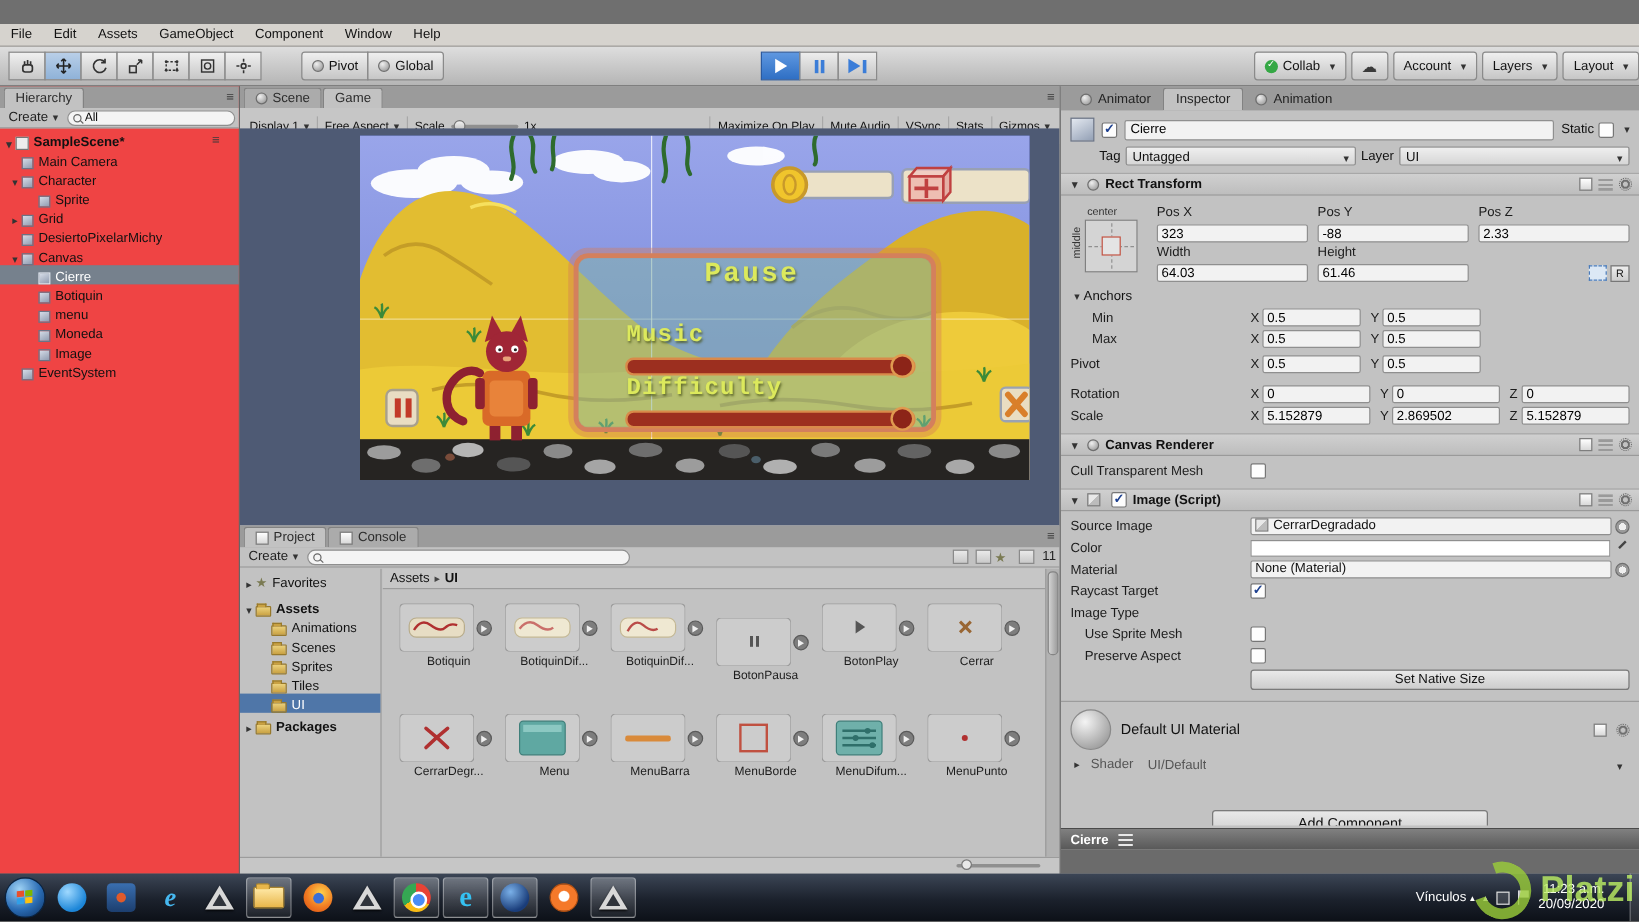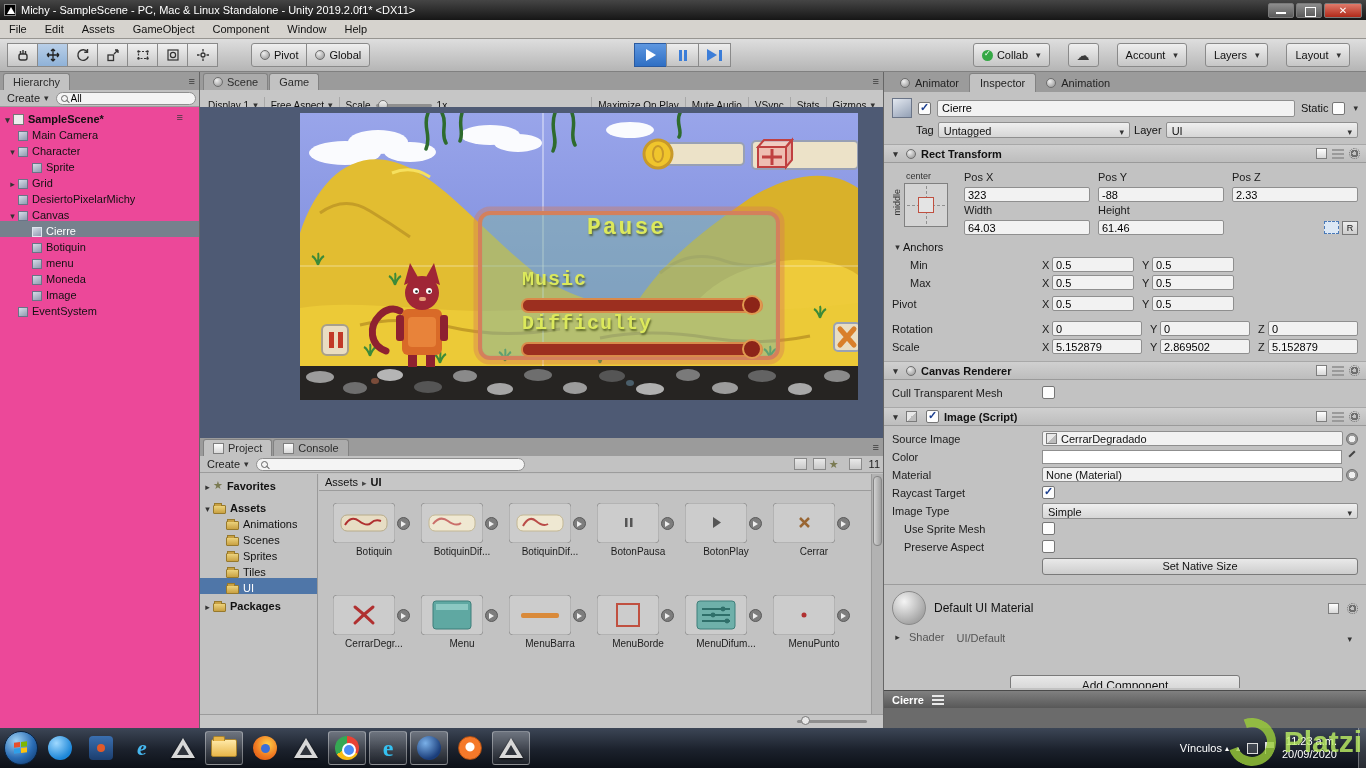--- a/index.html
+++ b/index.html
@@ -34,41 +34,41 @@
 .pivot-group .tbtn:first-child{border-radius:3px 0 0 3px}
 .pivot-group .tbtn:last-child{border-radius:0 3px 3px 0}
 .playbar{position:absolute;left:50%;top:4px;transform:translateX(-50%);display:flex}
 .pbtn{width:33px;height:24px;background:linear-gradient(#ededed,#c4c4c4);border:1px solid #8a8a8a;margin-left:-1px;display:flex;align-items:center;justify-content:center;gap:2px}
 .pbtn.active{background:linear-gradient(#5e97e0,#2f6fc4);border-color:#2a5aa0}
 .tri{width:0;height:0;border-left:10px solid #3b7dd8;border-top:6px solid transparent;border-bottom:6px solid transparent}
 .pbtn.active .tri{border-left-color:#fff}
 .bar2{display:flex;gap:2px}
 .bar2 i{display:block;width:3px;height:11px;background:#3b7dd8}
 .stepbar{width:3px;height:11px;background:#3b7dd8}
-.right-tools{position:absolute;right:16px;top:4px;display:flex;gap:18px}
+.right-tools{position:absolute;right:0;top:4px;display:flex;gap:4px}
 .drop::after{content:"▾";font-size:9px;color:#333;margin-left:4px}
 .ok-ic{width:11px;height:11px;border-radius:50%;background:#35a845;position:relative;flex:none}
 .ok-ic::after{content:"✓";position:absolute;left:2px;top:-1px;color:#fff;font-size:8px}
 .cloud-ic{font-size:13px;color:#3a3a3a;line-height:1}
 
 
 .strip{height:18px;background:#9b9b9b;display:flex;align-items:flex-end;padding-left:3px;position:relative}
 .ptab{height:17px;padding:0 9px;display:flex;align-items:center;gap:4px;font-size:11px;background:#ababab;border:1px solid #828282;border-bottom:none;border-radius:3px 3px 0 0;color:#2c2c2c;margin-right:1px}
 .ptab.on{background:#c2c2c2}
 .hamb{margin-left:auto;margin-right:4px;align-self:center;color:#3a3a3a;font-size:11px}
 .hamb::after{content:"≡"}
 .minibar{height:17px;background:#c2c2c2;border-bottom:1px solid #9c9c9c;display:flex;align-items:center;padding:0 3px;gap:3px}
 .flatdrop{display:flex;align-items:center;padding:0 4px;color:#222}
 .searchbox{flex:1;height:13px;background:#f4f4f4;border:1px solid #8f8f8f;border-radius:7px;display:flex;align-items:center;padding:0 4px;gap:3px}
 .searchbox input{border:none;outline:none;background:transparent;font-size:10px;width:100%;font-family:"Liberation Sans",sans-serif}
 .mag{width:7px;height:7px;border:1px solid #666;border-radius:50%;position:relative;flex:none}
 .mag::after{content:"";position:absolute;width:4px;height:1px;background:#666;transform:rotate(45deg);right:-3px;bottom:-1px}
 
 
-.hierarchy{position:absolute;top:72px;left:0;width:200px;bottom:40px;background:#ec4899;border-right:1px solid #666}
+.hierarchy{position:absolute;top:72px;left:0;width:200px;bottom:40px;background:#ef4444;border-right:1px solid #666}
 .trow{display:flex;align-items:flex-end;height:16px;padding-right:12px}
 .trow .lbl{white-space:nowrap;overflow:hidden}
 .caret-d,.caret-r{width:11px;flex:none;color:#333;font-size:9px;text-align:center}
 .caret-d::after{content:"▾"}
 .caret-r::after{content:"▸"}
 .cube{width:10px;height:10px;background:linear-gradient(150deg,#d7dde8 0%,#8f9bb0 100%);border:1px solid #6a7487;margin-right:4px;flex:none}
 .scene-ic{width:11px;height:11px;background:#ededed;border:1px solid #777;margin-right:4px;flex:none}
 .sel{background:#76818d;color:#fff}
 .sel .cube{border-color:#dfe5ee}
 
@@ -127,21 +127,21 @@
 .ddl{height:16px;background:linear-gradient(#efefef,#d6d6d6);border:1px solid #8f8f8f;border-radius:2px;display:flex;align-items:flex-end;padding:0 5px;flex:1;min-width:0}
 .ddl span{white-space:nowrap;overflow:hidden}
 .ddl::after{content:"▾";margin-left:auto;font-size:9px;color:#333;padding-left:4px}
 .comp-head{height:19px;background:linear-gradient(#d0d0d0,#bdbdbd);border-top:1px solid #a8a8a8;border-bottom:1px solid #9a9a9a;display:flex;align-items:center;gap:5px;padding:0 6px;font-weight:bold}
 .mini-book{width:11px;height:11px;background:linear-gradient(#fff,#d8d8d8);border:1px solid #7e7e7e;flex:none}
 .mini-preset{width:12px;height:10px;background:repeating-linear-gradient(#9a9a9a 0 2px,transparent 2px 4px);flex:none}
 .mini-gear{width:11px;height:11px;border-radius:50%;background:radial-gradient(circle,#c2c2c2 0 2px,#6e6e6e 2px 4px,transparent 4px);flex:none;border:1px dotted #6e6e6e}
 .spc{flex:1}
 .irow{display:flex;align-items:center;height:17px;margin:1px 8px}
 .ilabel{width:150px;flex:none;color:#1c1c1c;white-space:nowrap;overflow:hidden}
-.ifield{flex:1;height:15px;background:#f2f2f2;border:1px solid #8f8f8f;border-radius:2px;padding:0 3px;display:flex;align-items:center;min-width:0}
+.ifield{flex:1;height:15px;background:#f2f2f2;border:1px solid #8f8f8f;border-radius:2px;padding:0 3px;display:flex;min-width:0}
 .ifield input{width:100%;border:none;outline:none;background:transparent;font-size:11px;font-family:"Liberation Sans",sans-serif}
 .axis{width:10px;flex:none;text-align:left;color:#1c1c1c}
 .rt-top{display:flex;padding:8px 8px 2px 8px;gap:14px}
 .anchor-zone{width:58px;position:relative;flex:none;padding-top:12px;padding-left:12px}
 .anchor-lbl-h{position:absolute;top:0;left:14px;font-size:9px;color:#333}
 .anchor-lbl-v{position:absolute;left:0;top:18px;font-size:9px;color:#333;writing-mode:vertical-rl;transform:rotate(180deg)}
 .anchorbox{width:44px;height:44px;border:1px solid #808080;background:#d4d4d4;position:relative}
 .anchorbox .inner{position:absolute;left:13px;top:13px;width:16px;height:16px;border:1px solid #c05040;background:#e4e4e4}
 .anchorbox .hline{position:absolute;left:2px;right:2px;top:21px;border-top:1px dashed #909090}
 .anchorbox .vline{position:absolute;top:2px;bottom:2px;left:21px;border-left:1px dashed #909090}
@@ -202,29 +202,20 @@
 
 .watermark{position:absolute;right:4px;bottom:2px;display:flex;align-items:center;gap:8px;opacity:.8;z-index:60;pointer-events:none}
 .wm-ring{width:48px;height:48px;border-radius:50%;border:9px solid #9ccf3a;border-left-color:transparent;transform:rotate(25deg)}
 .wm-text{font-size:30px;font-weight:bold;color:#bef264}
 </style>
 </head>
 <body>
 
 <div class="screen">
 
-  <div class="titlebar">
-    <span class="title-logo"></span>
-    <span>Michy - SampleScene - PC, Mac &amp; Linux Standalone - Unity 2019.2.0f1* &lt;DX11&gt;</span>
-    <div class="win-btns">
-      <span class="win-btn min"></span>
-      <span class="win-btn max"></span>
-      <span class="win-btn close"></span>
-    </div>
-  </div>
 
   <div class="menubar">
     <span>File</span>
     <span>Edit</span>
     <span>Assets</span>
     <span>GameObject</span>
     <span>Component</span>
     <span>Window</span>
     <span>Help</span>
   </div>
@@ -609,21 +600,21 @@
         <span class="mini-ic"></span>
         <span class="star-ic"></span>
         <span class="mini-ic"></span>
         <span class="count-lbl">11</span>
       </div>
       <div class="proj-body">
         <div class="ptree">
           <div class="trow" style="padding-left:2px">
               <span class="caret-r"></span>
               <span class="star-ic"></span>
-              <span class="lbl" style="font-weight:bold">Favorites</span>
+              <span class="lbl" style="font-weight:normal">Favorites</span>
             </div>
           <div class="trow" style="padding-left:2px;margin-top:6px">
               <span class="caret-d"></span>
               <span class="folder"></span>
               <span class="lbl" style="font-weight:bold">Assets</span>
             </div>
           <div class="trow" style="padding-left:26px">
               <span class="folder"></span>
               <span class="lbl">Animations</span>
             </div>
@@ -674,21 +665,21 @@
               <div class="alabel">BotiquinDif...</div>
             </div>
             <div class="aitem" style="left:190px;top:12px">
               <span class="thumb"><svg width="62" height="40">
                     <rect width="62" height="40" rx="4" fill="#cccccc" stroke="#9a9a9a"></rect>
                     <rect x="8" y="12" width="46" height="16" rx="6" fill="#efe8d2" stroke="#c4b894"></rect>
                     <path d="M14,23 q6,-11 13,-5 t12,3" stroke="#b03030" stroke-width="2" fill="none" opacity="0.85"></path>
                   </svg><span class="badge"></span></span>
               <div class="alabel">BotiquinDif...</div>
             </div>
-            <div class="aitem" style="left:278px;top:12px">
+            <div class="aitem" style="left:278px;top:24px">
               <span class="thumb"><svg width="62" height="40">
                     <rect width="62" height="40" rx="4" fill="#cccccc" stroke="#9a9a9a"></rect>
                     <rect x="28" y="15" width="2.5" height="9" fill="#555"></rect>
                     <rect x="33" y="15" width="2.5" height="9" fill="#555"></rect>
                   </svg><span class="badge"></span></span>
               <div class="alabel">BotonPausa</div>
             </div>
             <div class="aitem" style="left:366px;top:12px">
               <span class="thumb"><svg width="62" height="40">
                     <rect width="62" height="40" rx="4" fill="#cccccc" stroke="#9a9a9a"></rect>
@@ -963,23 +954,20 @@
           </span>
         <span class="obj-picker"></span>
       </div>
       <div class="irow">
         <span class="ilabel">Raycast Target</span>
         <span class="cb on"></span>
         <span style="flex:1"></span>
       </div>
       <div class="irow">
         <span class="ilabel">Image Type</span>
-        <span class="ddl">
-            <span>Simple</span>
-          </span>
       </div>
       <div class="irow">
         <span class="ilabel" style="padding-left:12px">Use Sprite Mesh</span>
         <span class="cb"></span>
         <span style="flex:1"></span>
       </div>
       <div class="irow">
         <span class="ilabel" style="padding-left:12px">Preserve Aspect</span>
         <span class="cb"></span>
         <span style="flex:1"></span>

